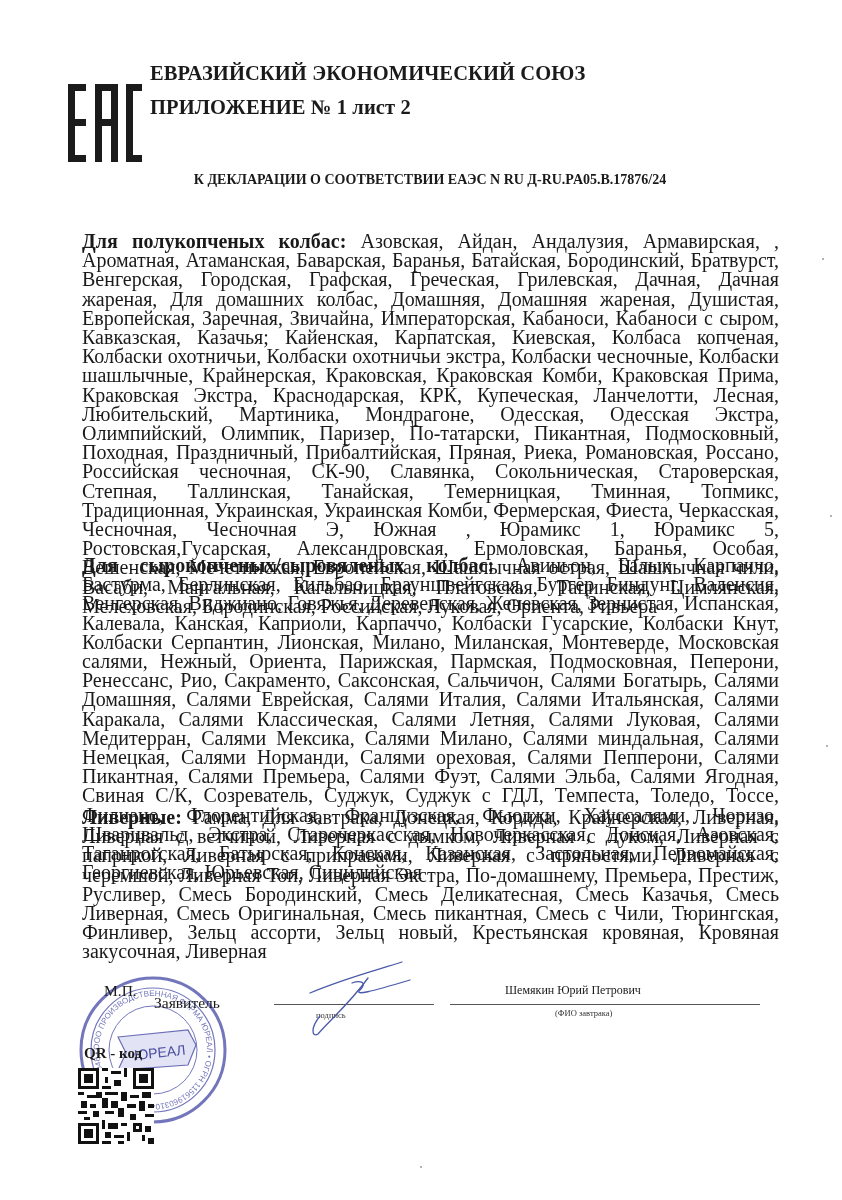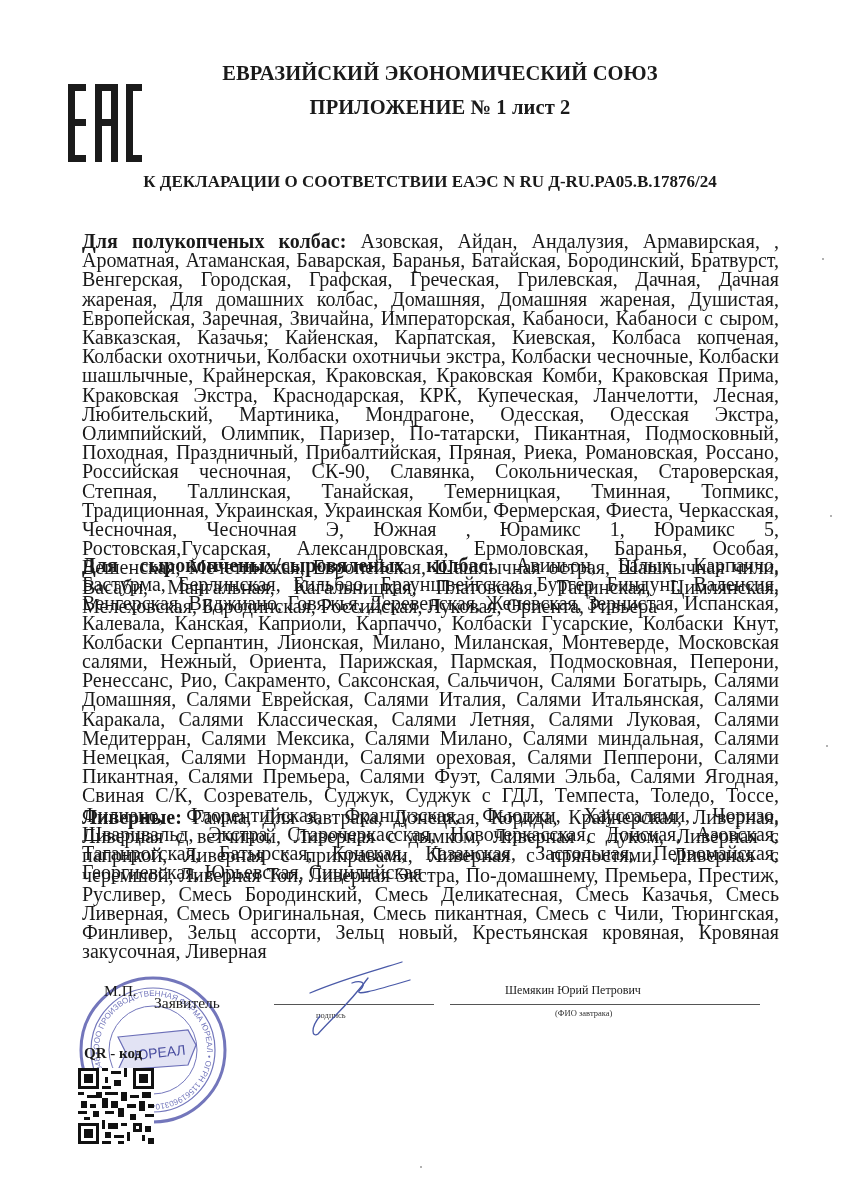--- a/index.html
+++ b/index.html
@@ -1,24 +1,24 @@
 <!DOCTYPE html>
 <html><head>
 <meta charset="utf-8">
 <style>
   html, body { margin: 0; padding: 0; background: #ffffff; }
   body { width: 842px; height: 1200px; position: relative; overflow: hidden;
          font-family: "Liberation Serif", serif; color: #1a1a1a; }
   .eac-logo { position: absolute; left: 68px; top: 84px; width: 74px; height: 78px; }
-  .header-line { position: absolute; left: 150px; width: 580px; text-align: center;
+  .header-line { position: absolute; left: 150px; width: 580px; 
                  font-weight: bold; font-size: 20.5px; letter-spacing: 0.1px; }
   #h1 { top: 62px; }
   #h2 { top: 89px; margin-top: 7px; }
   .decl { position: absolute; left: 60px; width: 740px; top: 172px; text-align: center;
-          font-weight: bold; font-size: 17px; }
+          font-weight: bold; font-size: 14px; }
   .section { position: absolute; left: 82px; width: 697px; font-size: 20px;
              line-height: 19.2px; text-align: justify; }
   .section b { font-weight: bold; }
   #sec1 { top: 232px; }
   #sec2 { top: 556px; }
   #sec3 { top: 808px; }
   .sig-row { position: absolute; top: 982px; font-size: 15.5px; }
   #mp { left: 104px; }
   #zayav { left: 154px; margin-top: 12px; }
   .line { position: absolute; height: 1px; background: #555; }

